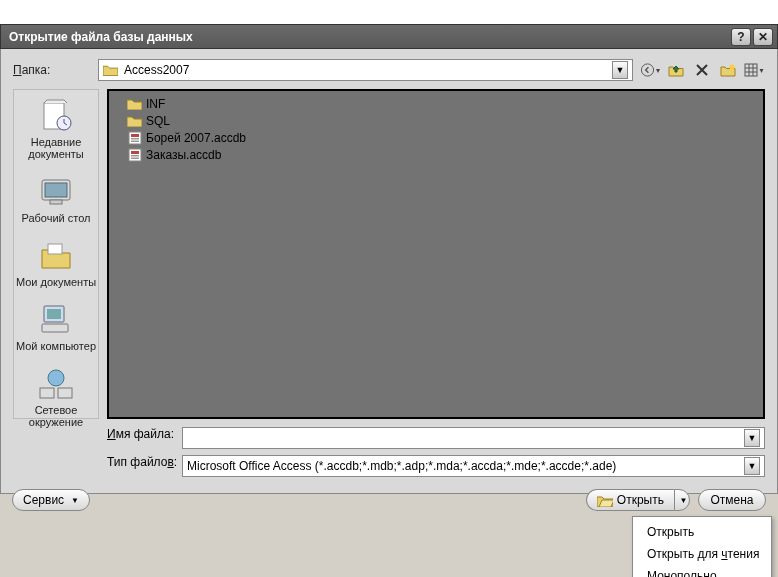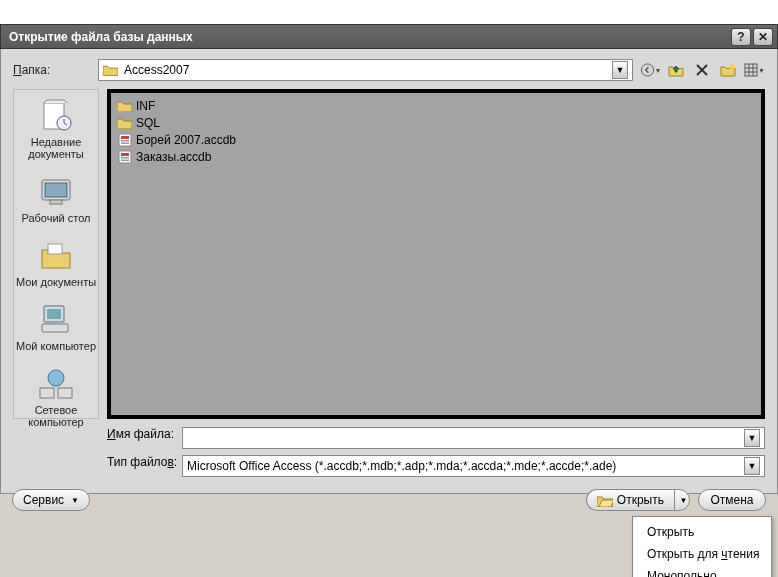--- a/index.html
+++ b/index.html
@@ -32,21 +32,21 @@
   .toolbar { display:flex; align-items:center; gap:4px; margin-left:6px; }
   .tool { width:22px; height:22px; display:flex; align-items:center; justify-content:center;
     border:1px solid transparent; border-radius:2px; font-size:14px; color:#444; }
   .tool .dd-car { font-size:8px; margin-left:1px; }
   .main { display:flex; margin-top:8px; gap:8px; height:330px; }
   .places { width:86px; background:#dcdcdc; border:1px solid #bbb; padding:4px 0;
     display:flex; flex-direction:column; align-items:center; }
   .place { width:100%; text-align:center; font-size:11px; color:#222; padding:2px 0 10px 0; cursor:pointer;}
   .place .pic { width:44px; height:36px; margin:2px auto 2px auto; display:flex;
     align-items:center; justify-content:center; }
-  .filepane { flex:1; background:#a3a3a3; border:4px solid #000000; padding:4px 6px; overflow:auto;}
+  .filepane { flex:1; background:#737373; border:2px solid #000000; padding:4px 18px; overflow:auto;}
   .file-item { display:flex; align-items:center; gap:4px; font-size:12px; height:17px; }
   .file-item .fic { width:15px; height:14px; display:flex; align-items:center; justify-content:center;}
   .bottom-fields { margin-top:8px; margin-left:94px; }
   .brow { display:flex; align-items:flex-start; margin-bottom:6px;}
   .brow .blbl { width:75px; font-size:12px; text-align:left; }
   .brow .blbl .u { text-decoration:underline; }
   .combo { flex:1; height:22px; background:#fff; border:1px solid #888;
     display:flex; align-items:center; font-size:12px; padding:0 4px;}
   .combo .dd { margin-left:auto; width:16px; height:18px;
     background:linear-gradient(#fdfdfd,#ccc); border:1px solid #888;
@@ -173,21 +173,21 @@
           <div>Мой компьютер</div>
         </div>
         <div class="place">
           <div class="pic">
             <svg width="40" height="32" viewBox="0 0 40 32">
                 <circle cx="20" cy="10" r="8" fill="#8bd" stroke="#478"></circle>
                 <rect x="4" y="20" width="14" height="10" fill="#ddd" stroke="#777"></rect>
                 <rect x="22" y="20" width="14" height="10" fill="#ddd" stroke="#777"></rect>
               </svg>
           </div>
-          <div>Сетевое компьютер</div>
+          <div>Сетевое окружение</div>
         </div>
       </div>
 
       <div class="filepane">
         <div class="file-item">
           <span class="fic">
             <svg width="15" height="12" viewBox="0 0 15 12">
                 <path d="M0 2h5l2 2h8v8H0z" fill="#e8d070" stroke="#a08020"></path>
               </svg>
           </span>

